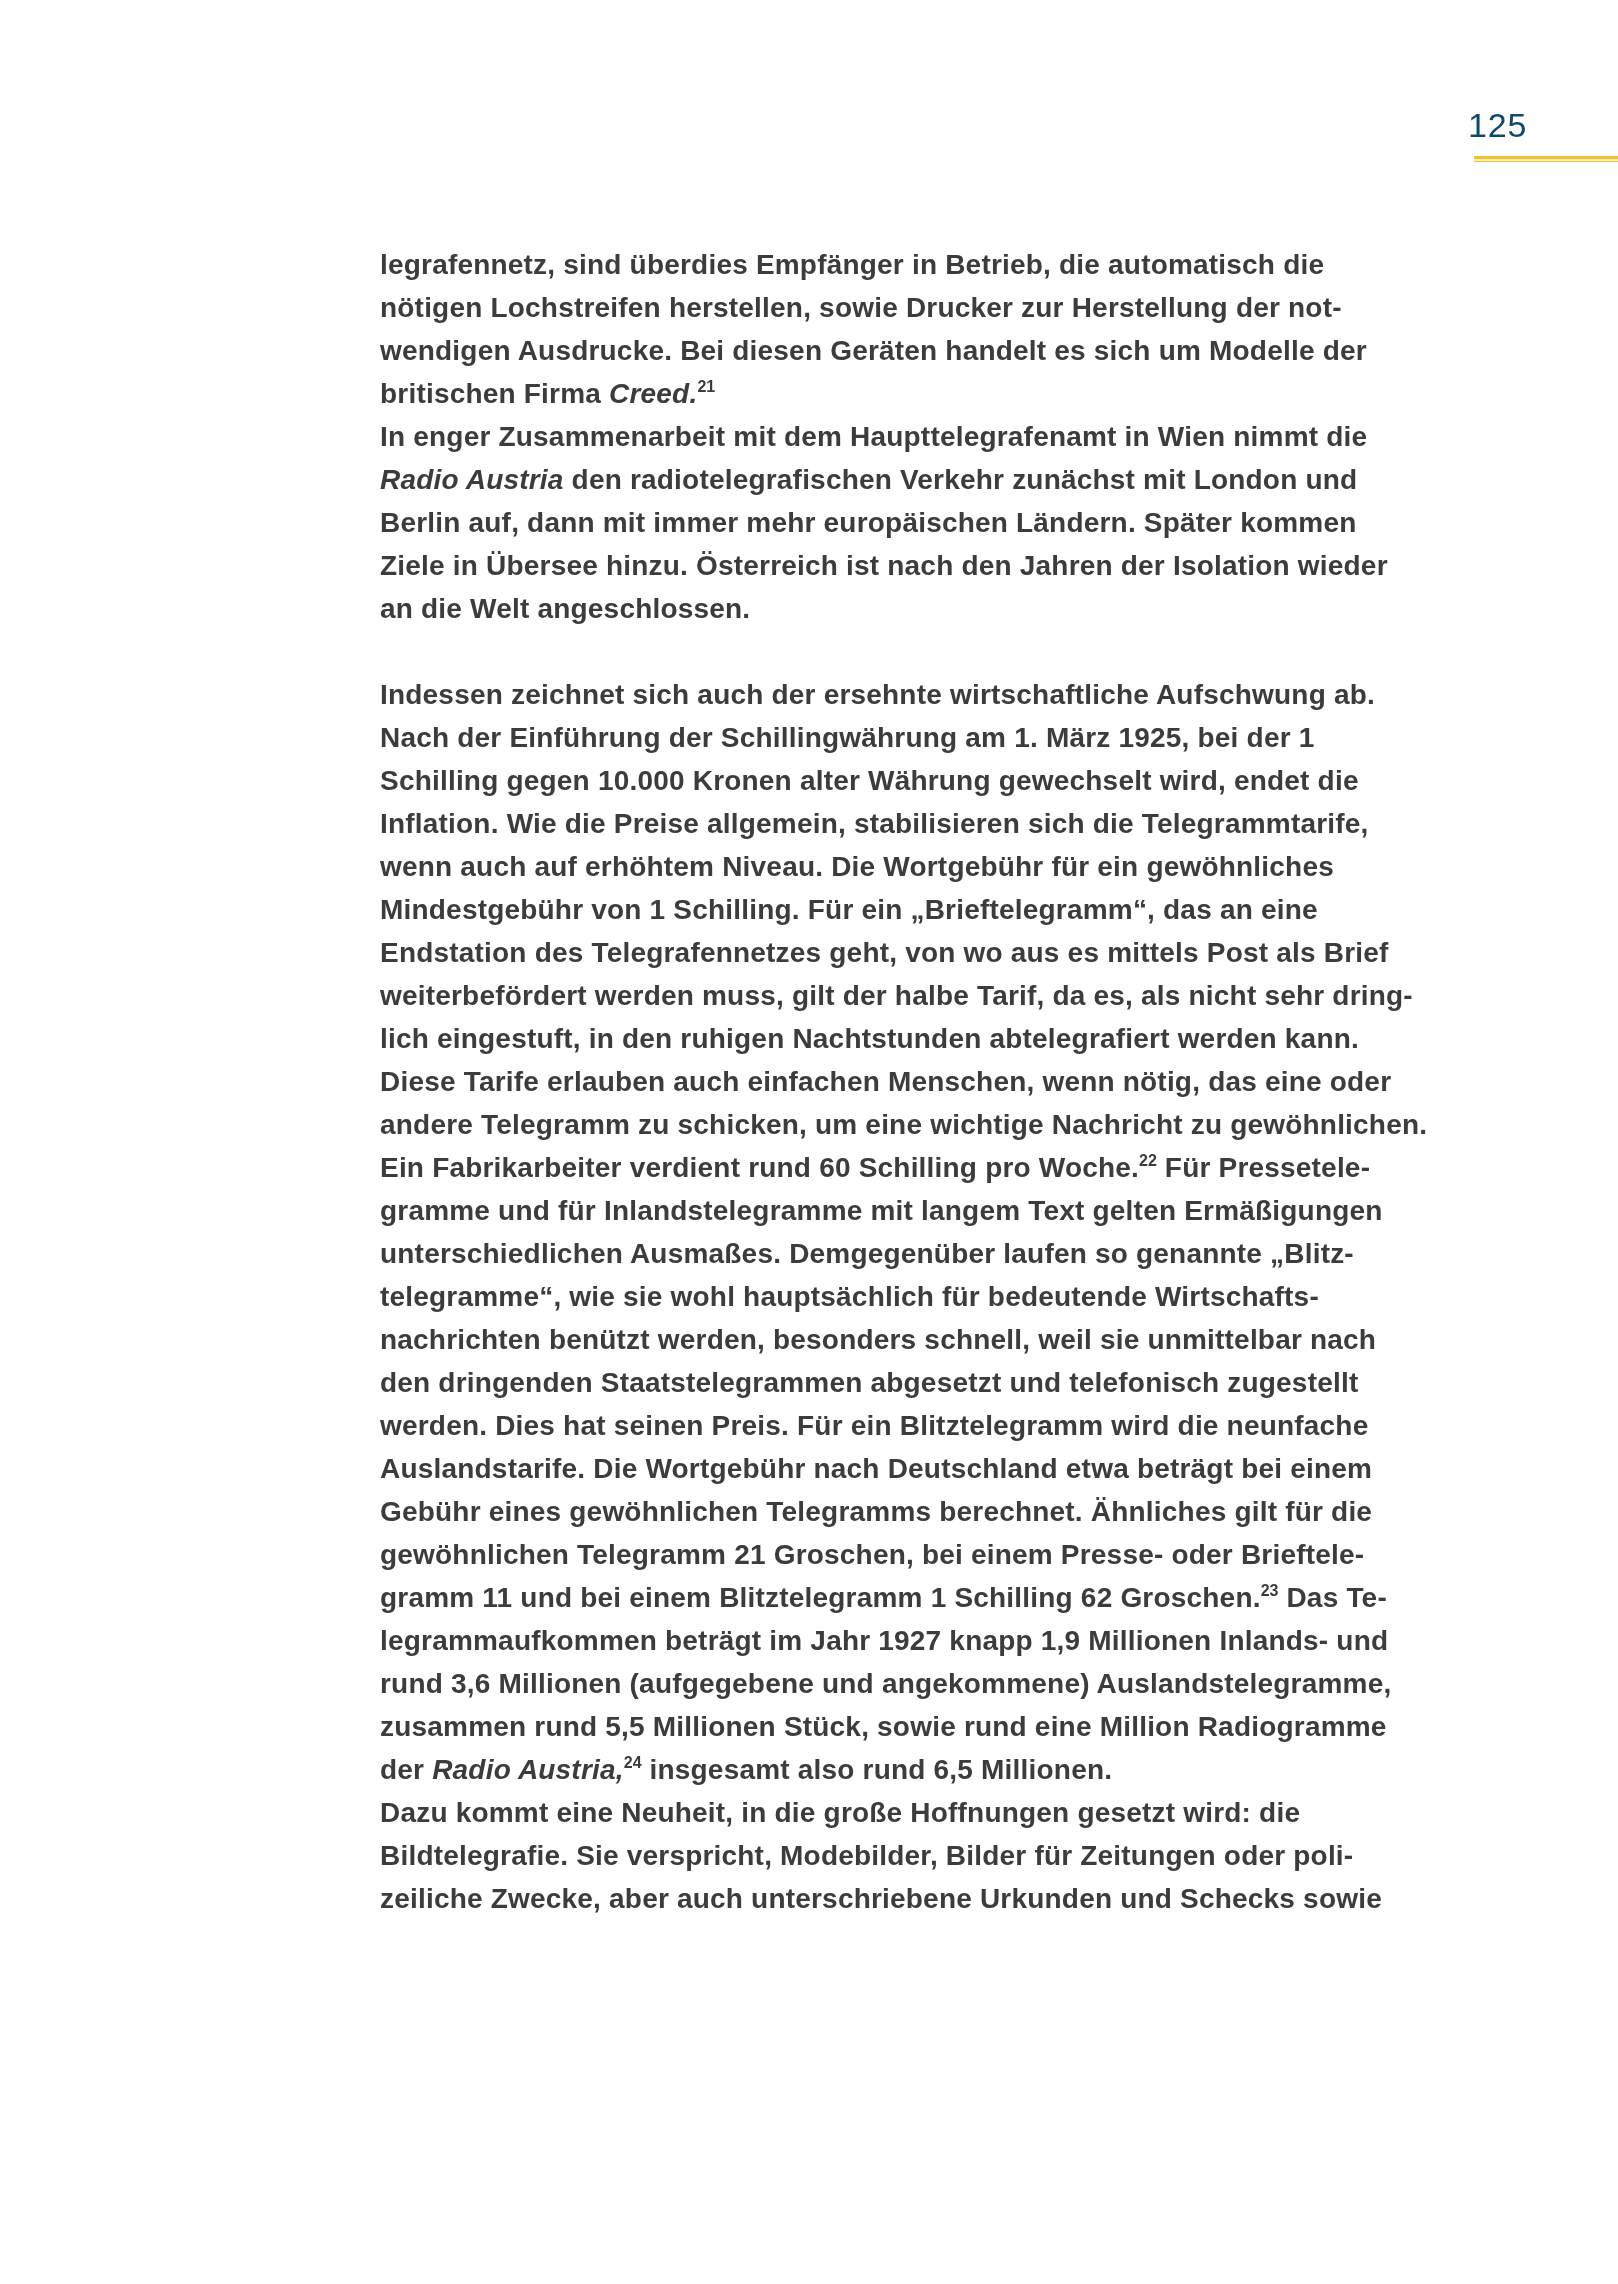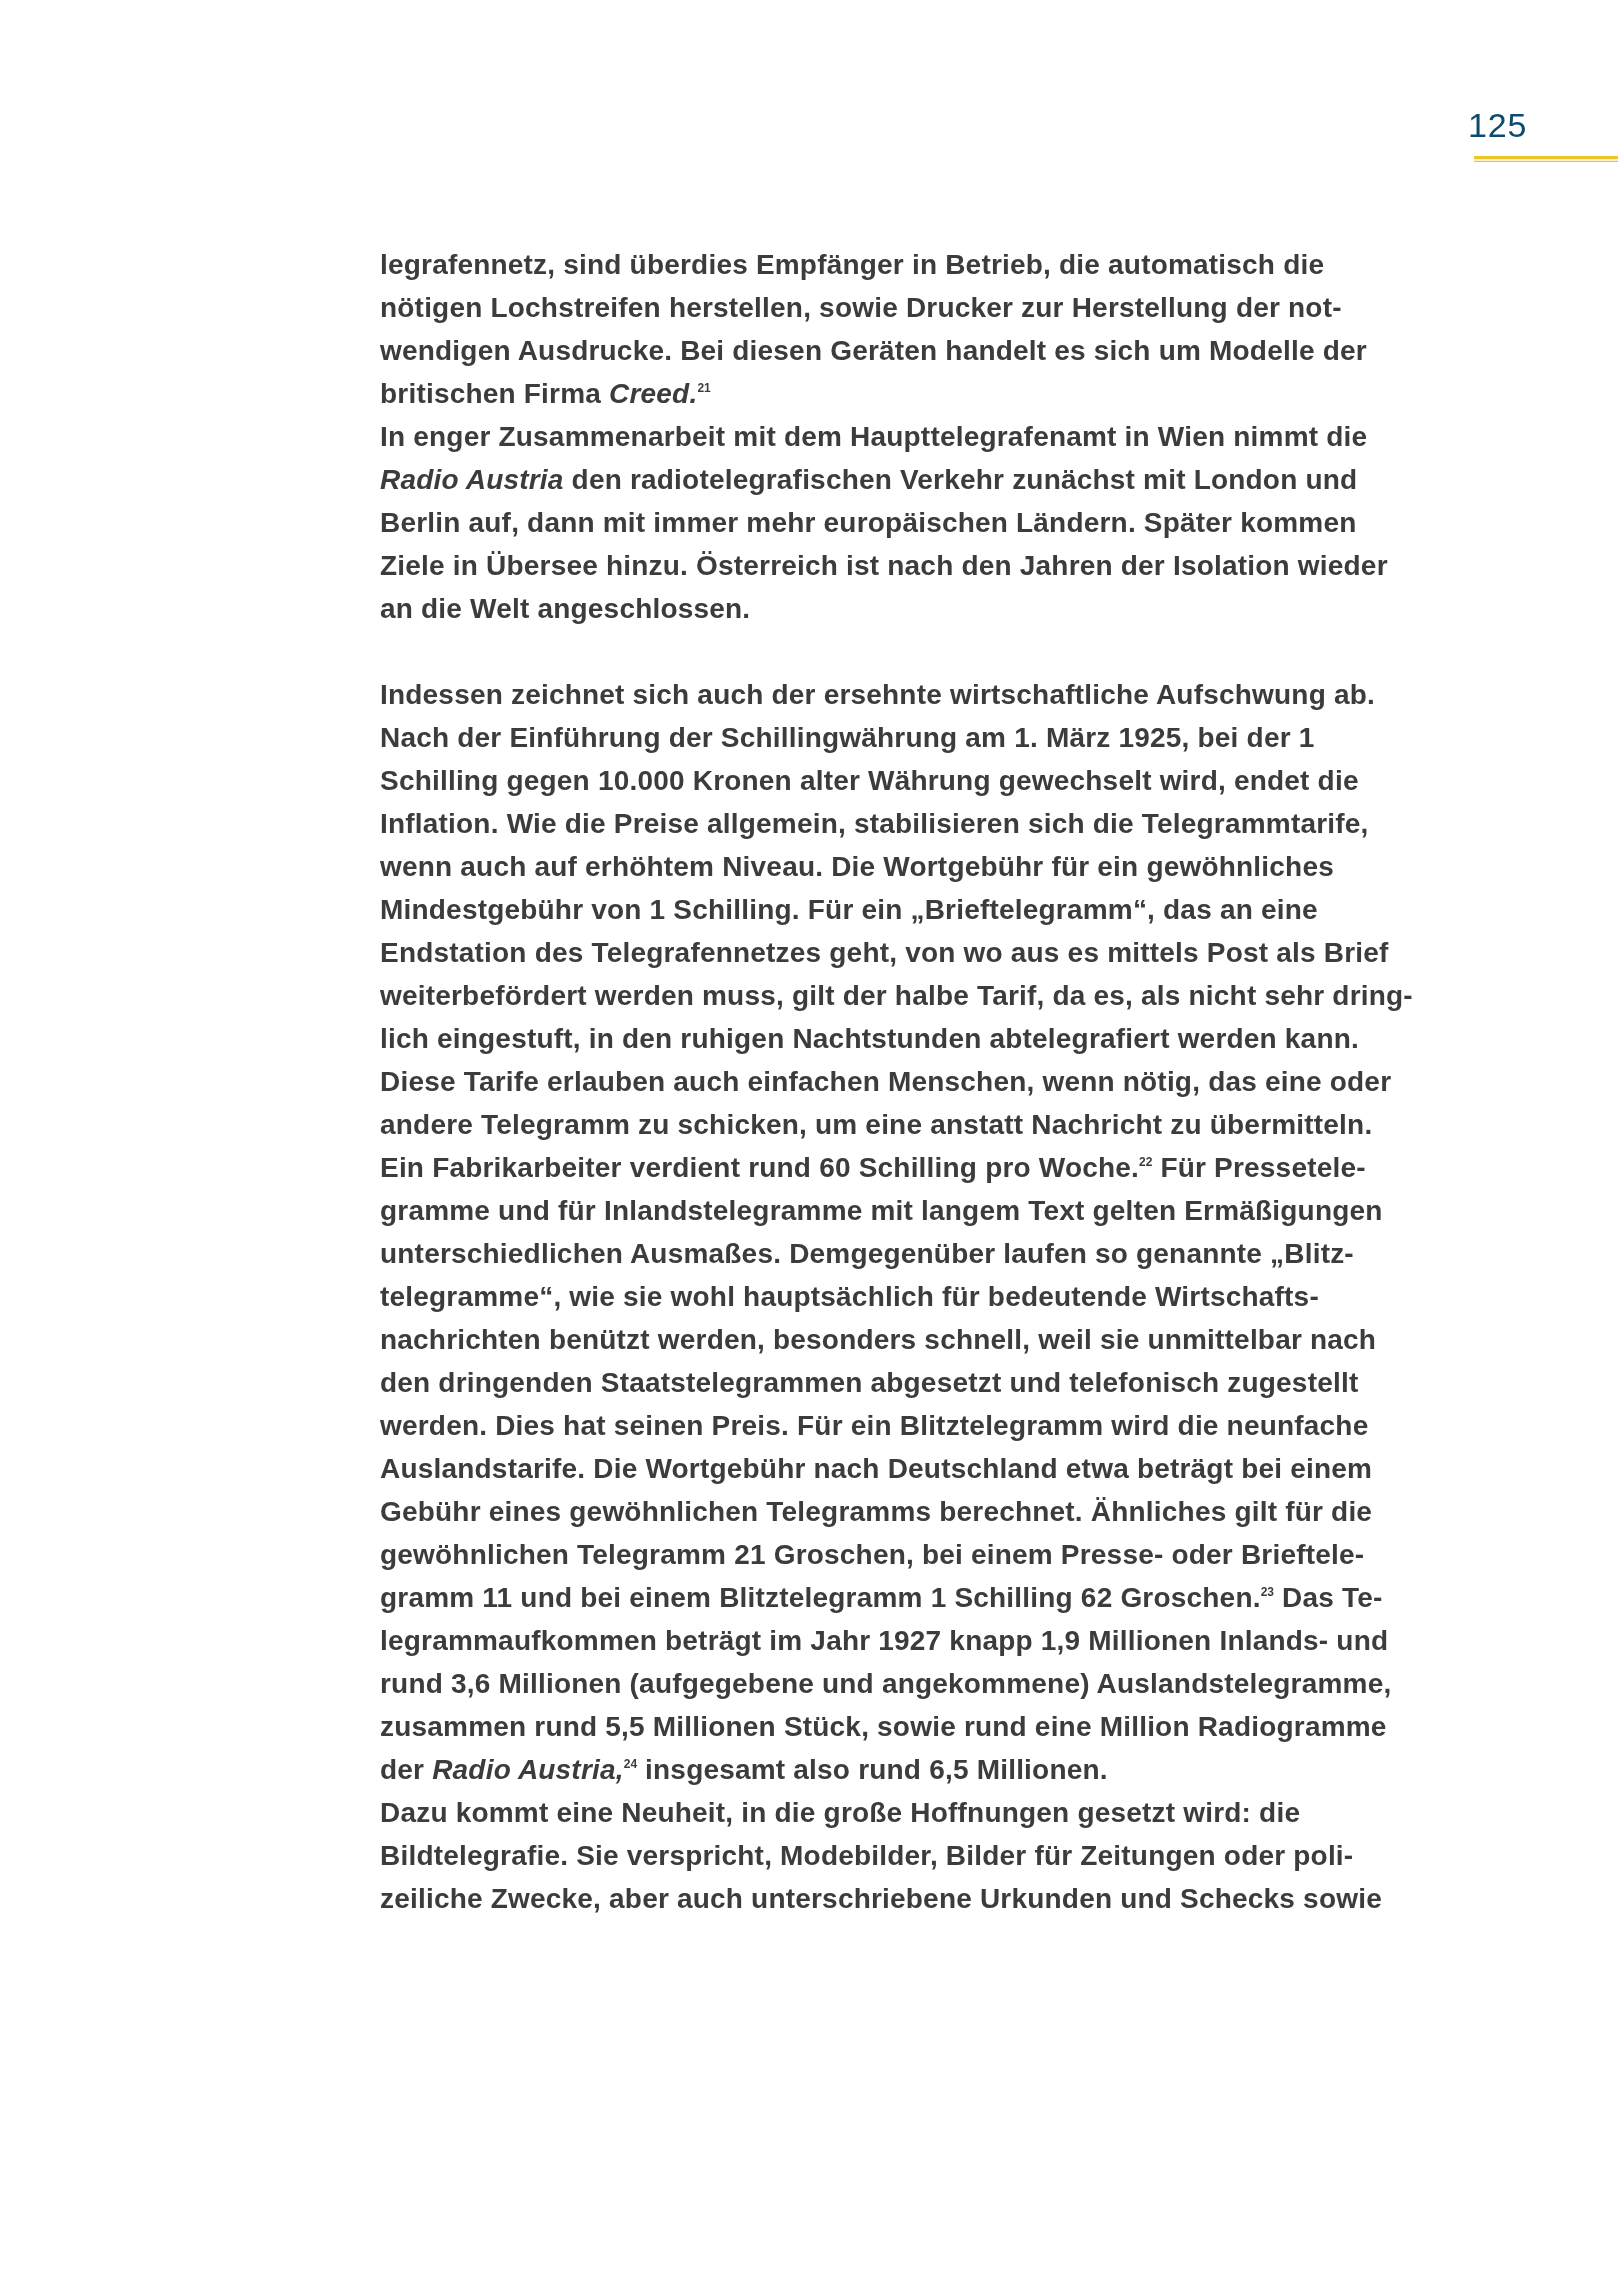--- a/index.html
+++ b/index.html
@@ -48,21 +48,21 @@
   }
   .line {
     height: 43px;
     line-height: 43px;
     white-space: nowrap;
   }
   .it {
     font-style: italic;
   }
   .sup {
-    font-size: 12px;
+    font-size: 16px;
     letter-spacing: 0;
     position: relative;
     top: -11.3px;
   }
 </style>
 </head>
 <body>
 
 <div class="page-number">125</div>
 
@@ -82,21 +82,21 @@
     <div class="line"><span>Indessen zeichnet sich auch der ersehnte wirtschaftliche Aufschwung ab.</span></div>
     <div class="line"><span>Nach der Einführung der Schillingwährung am 1. März 1925, bei der 1</span></div>
     <div class="line"><span>Schilling gegen 10.000 Kronen alter Währung gewechselt wird, endet die</span></div>
     <div class="line"><span>Inflation. Wie die Preise allgemein, stabilisieren sich die Telegrammtarife,</span></div>
     <div class="line"><span>wenn auch auf erhöhtem Niveau. Die Wortgebühr für ein gewöhnliches</span></div>
     <div class="line"><span>Mindestgebühr von 1 Schilling. Für ein „Brieftelegramm“, das an eine</span></div>
     <div class="line"><span>Endstation des Telegrafennetzes geht, von wo aus es mittels Post als Brief</span></div>
     <div class="line"><span>weiterbefördert werden muss, gilt der halbe Tarif, da es, als nicht sehr dring-</span></div>
     <div class="line"><span>lich eingestuft, in den ruhigen Nachtstunden abtelegrafiert werden kann.</span></div>
     <div class="line"><span>Diese Tarife erlauben auch einfachen Menschen, wenn nötig, das eine oder</span></div>
-    <div class="line"><span>andere Telegramm zu schicken, um eine anstatt Nachricht zu übermitteln.</span></div>
+    <div class="line"><span>andere Telegramm zu schicken, um eine wichtige Nachricht zu gewöhnlichen.</span></div>
     <div class="line"><span>Ein Fabrikarbeiter verdient rund 60 Schilling pro Woche.</span><span class="sup">22</span><span> Für Pressetele-</span></div>
     <div class="line"><span>gramme und für Inlandstelegramme mit langem Text gelten Ermäßigungen</span></div>
     <div class="line"><span>unterschiedlichen Ausmaßes. Demgegenüber laufen so genannte „Blitz-</span></div>
     <div class="line"><span>telegramme“, wie sie wohl hauptsächlich für bedeutende Wirtschafts-</span></div>
     <div class="line"><span>nachrichten benützt werden, besonders schnell, weil sie unmittelbar nach</span></div>
     <div class="line"><span>den dringenden Staatstelegrammen abgesetzt und telefonisch zugestellt</span></div>
     <div class="line"><span>werden. Dies hat seinen Preis. Für ein Blitztelegramm wird die neunfache</span></div>
     <div class="line"><span>Auslandstarife. Die Wortgebühr nach Deutschland etwa beträgt bei einem</span></div>
     <div class="line"><span>Gebühr eines gewöhnlichen Telegramms berechnet. Ähnliches gilt für die</span></div>
     <div class="line"><span>gewöhnlichen Telegramm 21 Groschen, bei einem Presse- oder Brieftele-</span></div>

